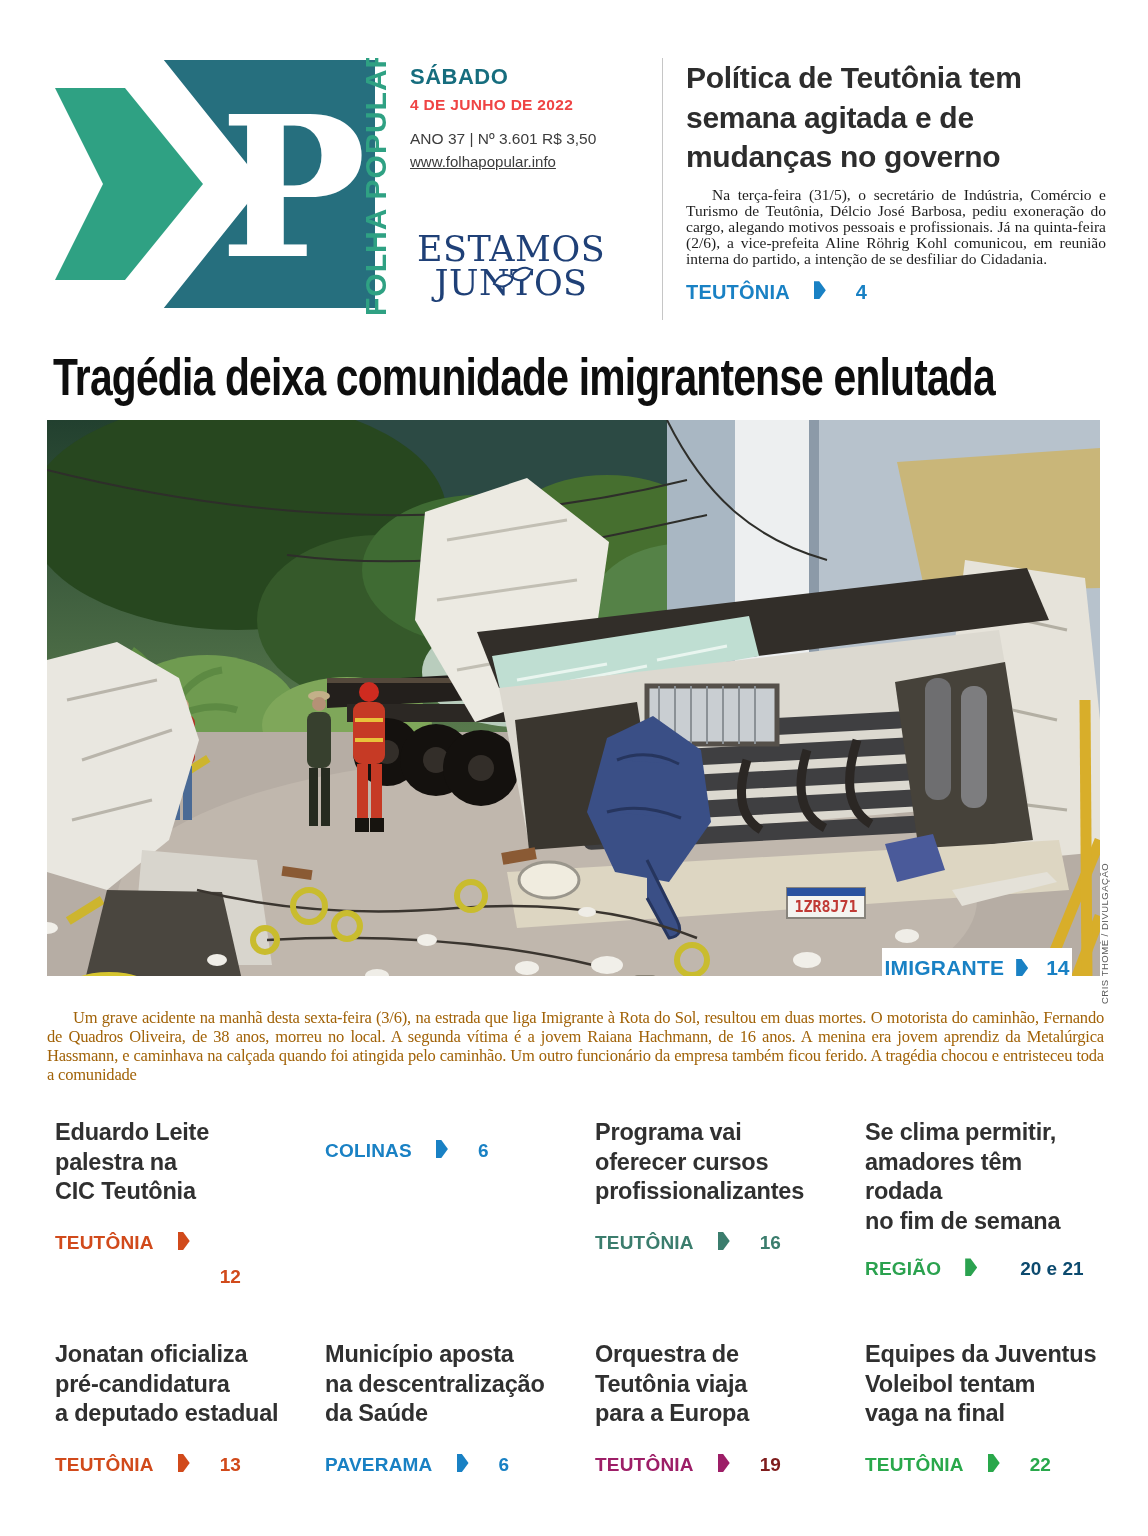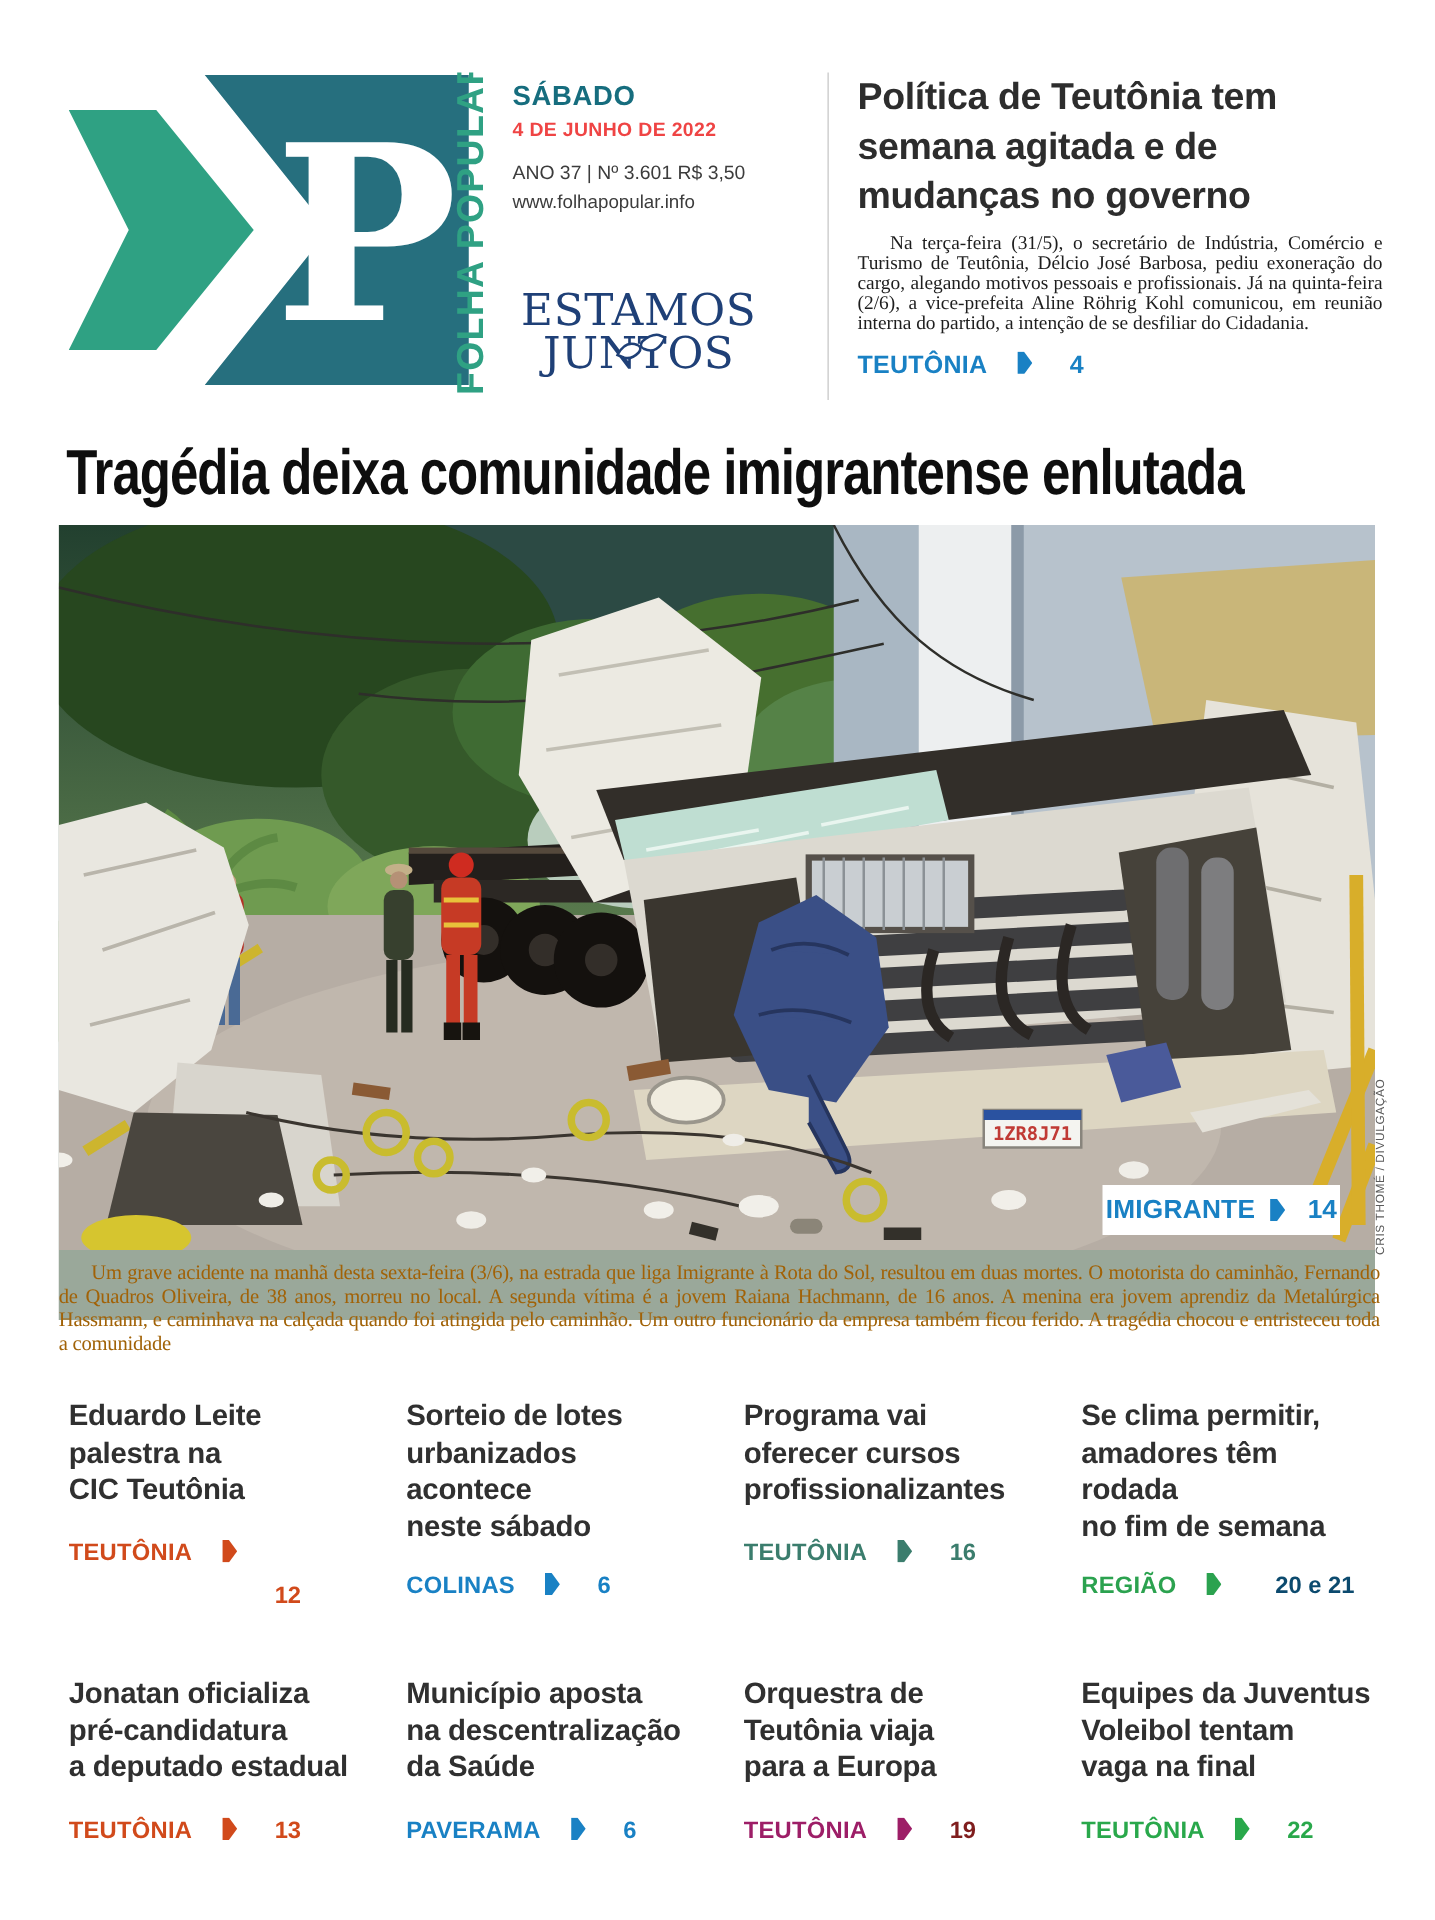--- a/index.html
+++ b/index.html
@@ -4,39 +4,39 @@
 <style>
   html,body{margin:0;padding:0;background:#ffffff;}
   .page{position:relative;width:1148px;height:1536px;background:#fff;overflow:hidden;
         font-family:"Liberation Sans",sans-serif;color:#222;}
   
   .logo{position:absolute;left:55px;top:58px;width:340px;height:264px;}
   .mast-info{position:absolute;left:410px;top:64px;width:225px;}
   .mast-day{font-size:22px;font-weight:bold;color:#166d7e;letter-spacing:.5px;}
   .mast-date{font-size:15.5px;font-weight:bold;color:#ef4444;margin-top:6px;letter-spacing:.3px;}
   .mast-edition{font-size:15.5px;color:#3c3c3c;margin-top:16px;}
-  .mast-site{font-size:15px;color:#3c3c3c;margin-top:5px;}
+  .mast-site{font-size:15px;color:#3c3c3c;margin-top:5px;text-decoration:underline;}
   .slogan{position:absolute;left:402px;top:232px;width:218px;text-align:center;
           font-family:"DejaVu Serif",serif;font-weight:normal;color:#1f4077;
           font-size:35px;line-height:.98;letter-spacing:.5px;}
   .slogan .hands{position:absolute;left:88px;top:30px;}
   .mast-divider{position:absolute;left:662px;top:58px;width:1px;height:262px;background:#c6c6c6;}
   .top-article{position:absolute;left:686px;top:58px;width:420px;}
   .top-headline{font-size:30px;line-height:1.32;font-weight:bold;color:#2d2d2d;white-space:pre-line;letter-spacing:-.3px;}
   .top-body{font-family:"Liberation Serif",serif;font-size:15.5px;line-height:1.04;color:#1e1e1e;
             text-align:justify;margin-top:10px;text-indent:26px;}
   .tag-row{display:flex;align-items:flex-start;gap:24px;margin-top:14px;}
   .tag-label{font-size:20px;font-weight:bold;letter-spacing:.2px;}
   .tag-arrow{width:12px;height:18px;clip-path:polygon(0 0,45% 0,100% 50%,45% 100%,0 100%);}
   .tag-page{font-size:20px;font-weight:bold;margin-left:6px;}
   
   .banner{position:absolute;left:53px;top:348px;width:1300px;
           font-size:51px;font-weight:bold;color:#0e0e0e;letter-spacing:-1px;
           transform:scaleX(.80);transform-origin:left top;white-space:nowrap;}
-  .photo{position:absolute;left:47px;top:420px;width:1053px;height:636px;overflow:hidden;background:#9aa89a;}
+  .photo{position:absolute;left:47px;top:420px;width:1053px;height:556px;overflow:hidden;background:#9aa89a;}
   .photo-tag{position:absolute;left:835px;top:528px;width:190px;height:40px;background:#fff;
              display:flex;align-items:center;justify-content:center;gap:12px;}
   .photo-tag .tag-label,.photo-tag .tag-page{font-size:21px;}
   .photo-credit{position:absolute;left:1099px;top:1004px;transform:rotate(-90deg);transform-origin:left top;
                 font-size:9.5px;color:#5a5a5a;letter-spacing:.5px;white-space:nowrap;width:170px;}
   .caption{position:absolute;left:47px;top:1008px;width:1057px;font-family:"Liberation Serif",serif;
            font-size:16.5px;line-height:1.16;color:#a16207;text-align:justify;text-indent:26px;
            letter-spacing:-.2px;}
   
   .teasers{position:absolute;left:55px;top:1118px;width:1046px;display:grid;
@@ -287,23 +287,20 @@
 palestra na
 CIC Teutônia</div>
       <div class="tag-row">
         <span class="tag-label" style="color: rgb(209, 74, 27);">TEUTÔNIA</span>
         <span class="tag-arrow" style="background: rgb(209, 74, 27);"></span>
         <span class="tag-page" style="color: rgb(209, 74, 27); margin-top: 34px;">12</span>
       </div>
     </div>
 
     <div class="teaser">
-      <div class="teaser-title">Sorteio de lotes
-urbanizados acontece
-neste sábado</div>
       <div class="tag-row">
         <span class="tag-label" style="color: rgb(25, 129, 196);">COLINAS</span>
         <span class="tag-arrow" style="background: rgb(25, 129, 196);"></span>
         <span class="tag-page" style="color: rgb(25, 129, 196);">6</span>
       </div>
     </div>
 
     <div class="teaser">
       <div class="teaser-title">Programa vai
 oferecer cursos

